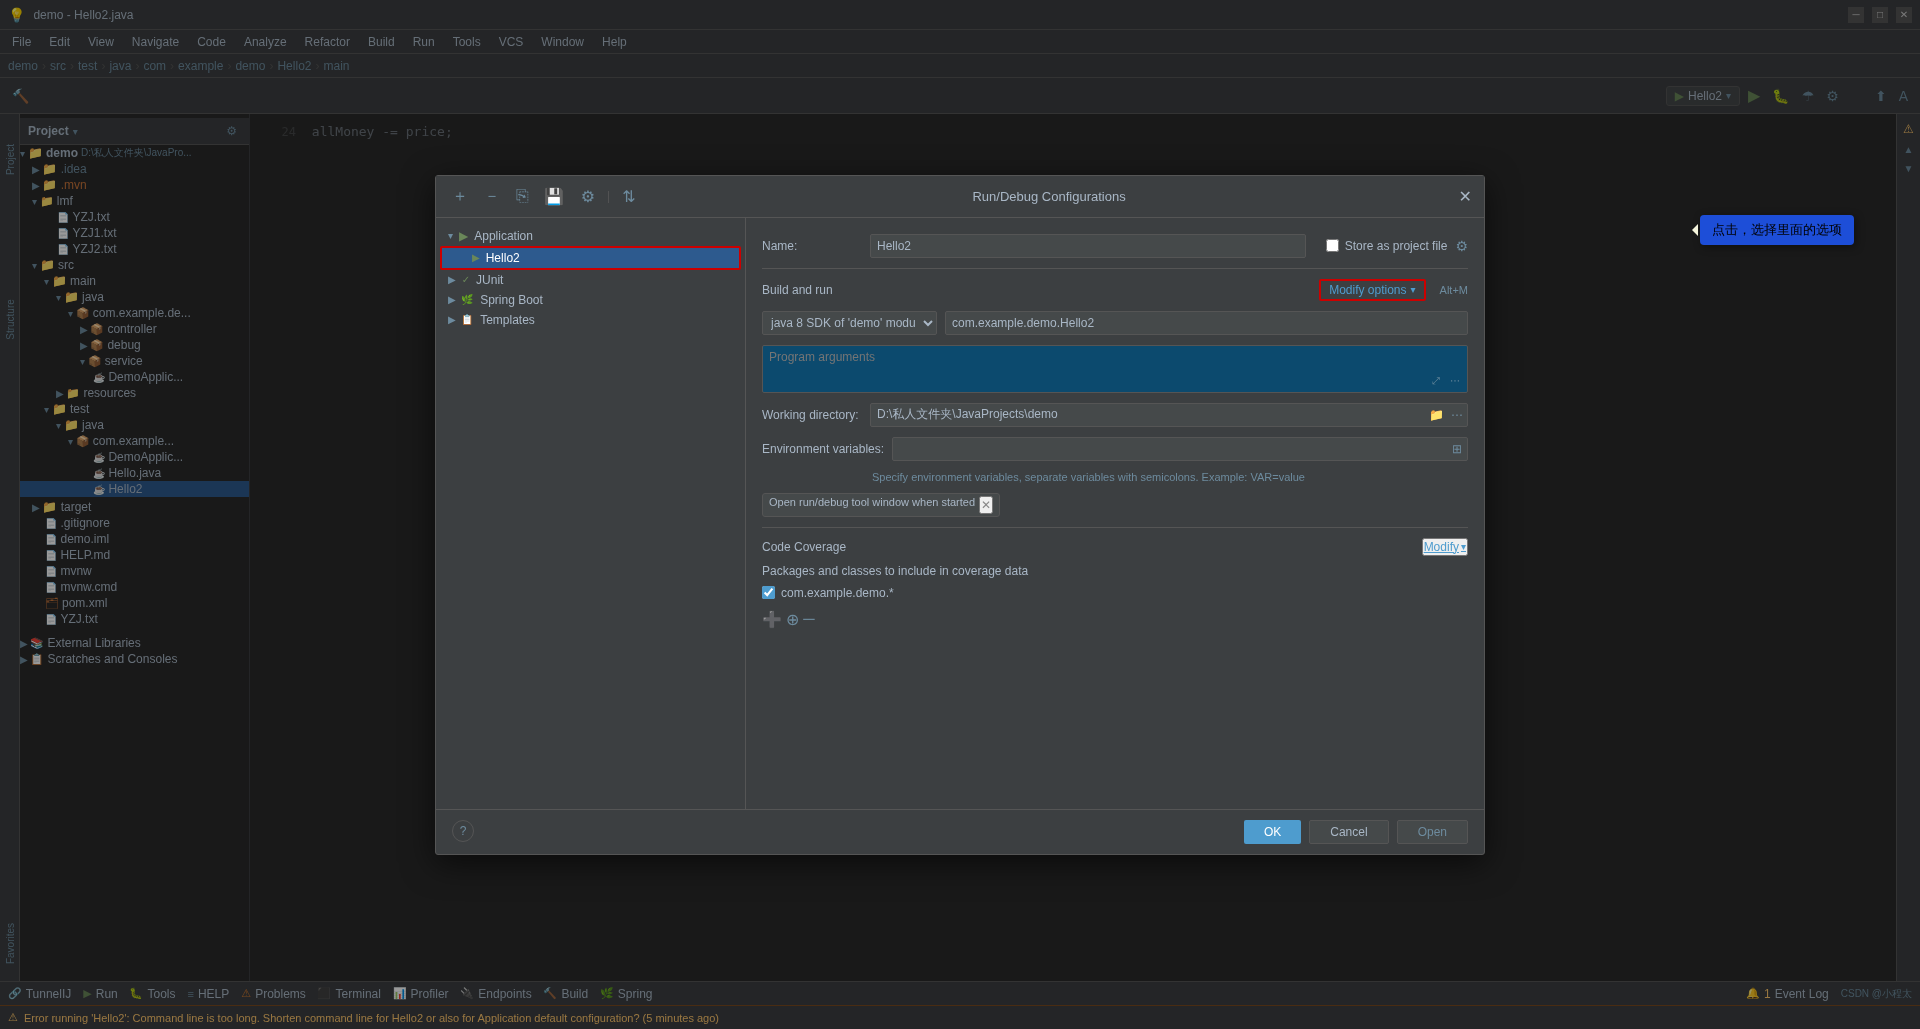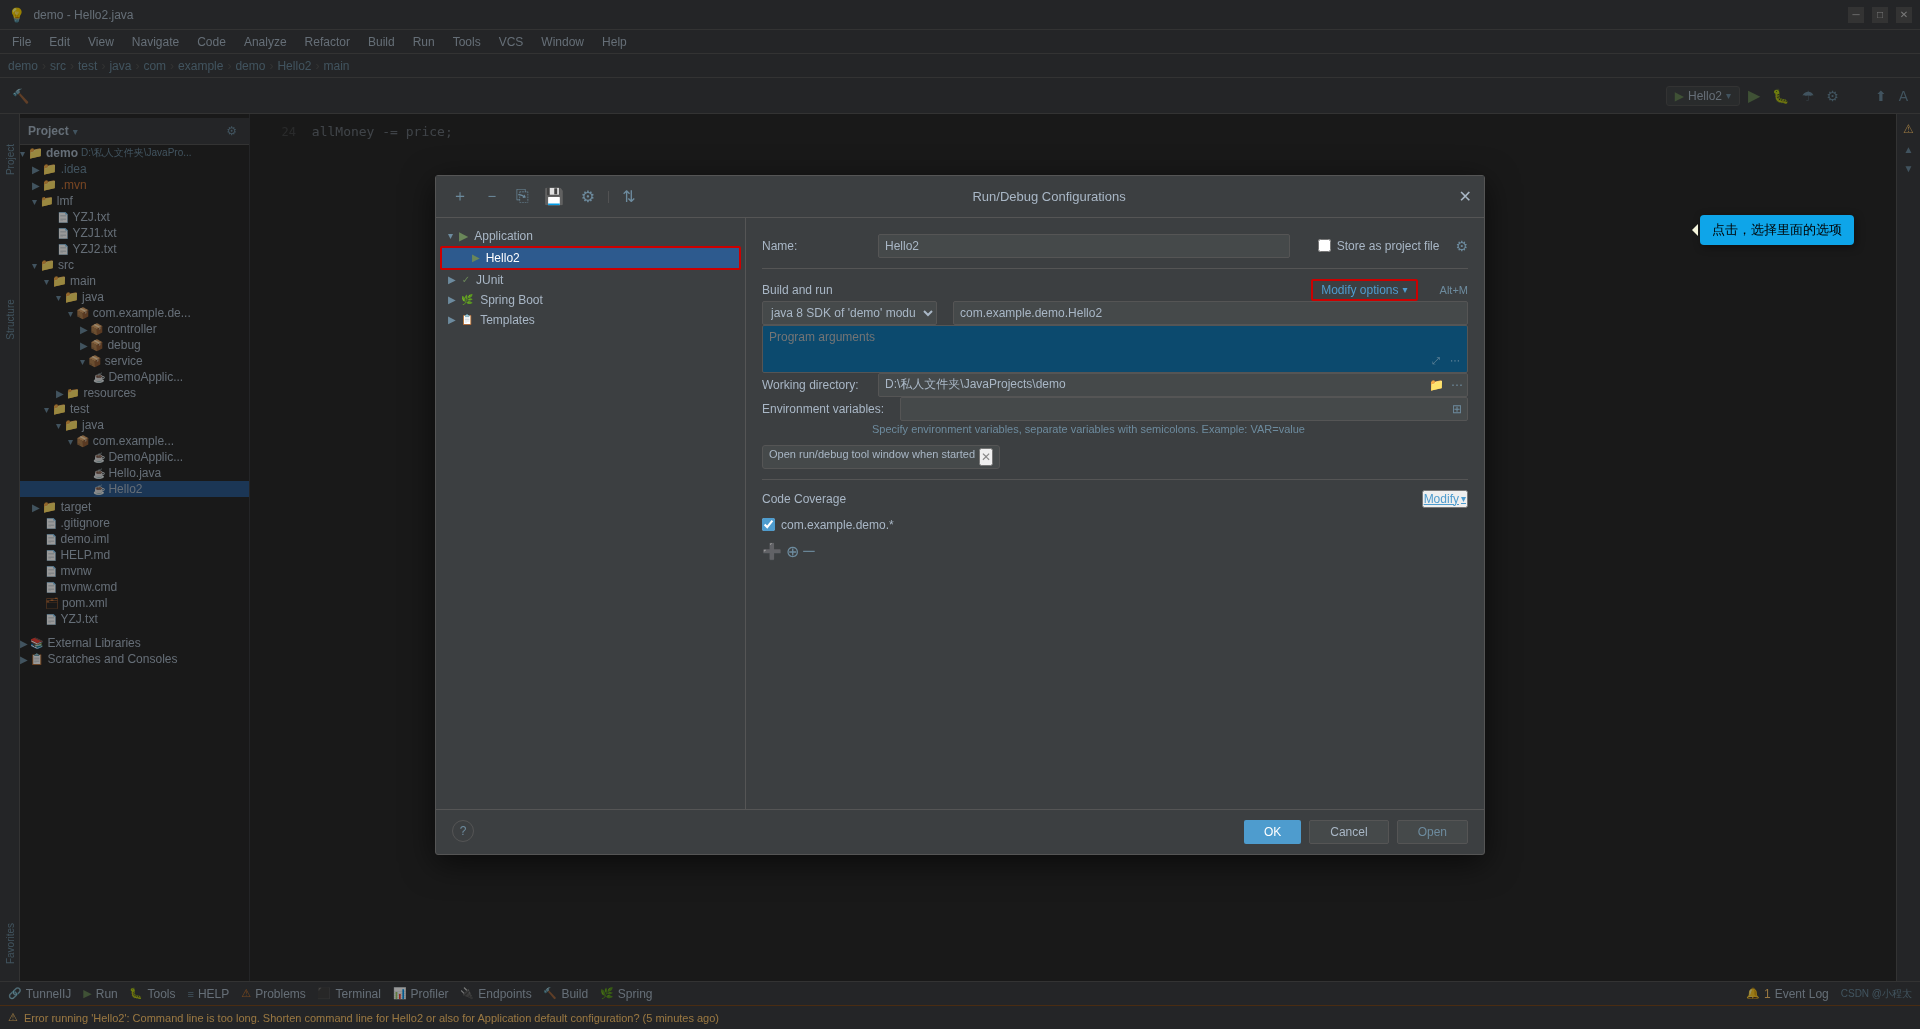--- a/index.html
+++ b/index.html
@@ -192,21 +192,22 @@
     .modal-content {
       flex: 1;
       padding: 16px;
       overflow-y: auto;
     }
 
     
     .form-row {
       display: flex;
       align-items: center;
-      gap: 16px;
+      margin-bottom: 10px;
+      gap: 8px;
     }
     .form-label {
       font-size: 12px;
       color: #a9b7c6;
       min-width: 100px;
     }
     .form-input {
       flex: 1;
       background: #45494a;
       border: 1px solid #555;
@@ -350,21 +351,21 @@
 
     
     .red-outline {
       border: 2px solid #cc0000 !important;
       border-radius: 2px;
     }
 
     
     .callout {
       position: absolute;
-      background: #0ea5e9;
+      background: #1d4ed8;
       color: #000;
       padding: 6px 12px;
       border-radius: 4px;
       font-size: 13px;
       box-shadow: 2px 2px 8px rgba(0,0,0,0.4);
       white-space: nowrap;
       z-index: 200;
     }
     .callout::before {
       content: '';
@@ -970,20 +971,21 @@
         <hr class="divider">
 
         <div class="coverage-header">
           <span class="coverage-section-label">Code Coverage</span>
           <button class="modify-link">
             <span>Modify</span>
             <span style="font-size:10px;">▾</span>
           </button>
         </div>
 
+        <div style="font-size:12px;color:#a9b7c6;margin-bottom:6px;">Packages and classes to include in coverage data</div>
 
         <div class="coverage-item">
           <input type="checkbox" checked="" style="">
           <span>com.example.demo.*</span>
         </div>
 
         <div class="coverage-actions">
           <button class="coverage-btn">➕</button>
           <button class="coverage-btn">⊕</button>
           <button class="coverage-btn">─</button>

